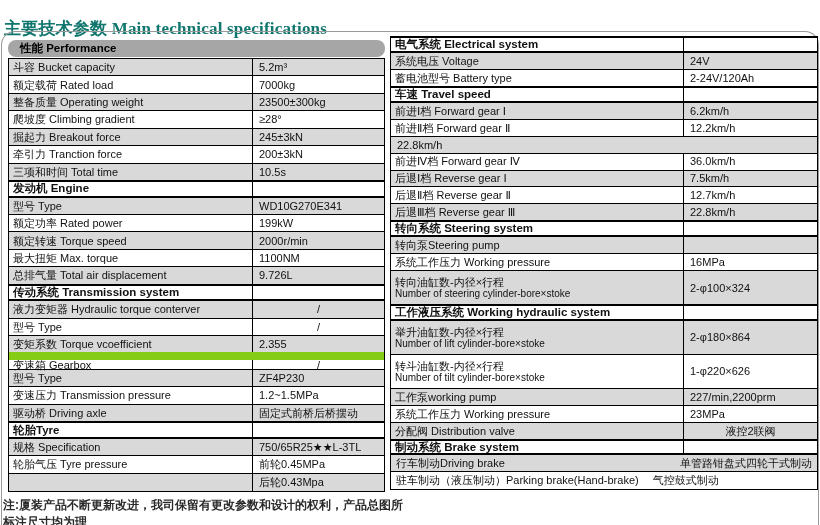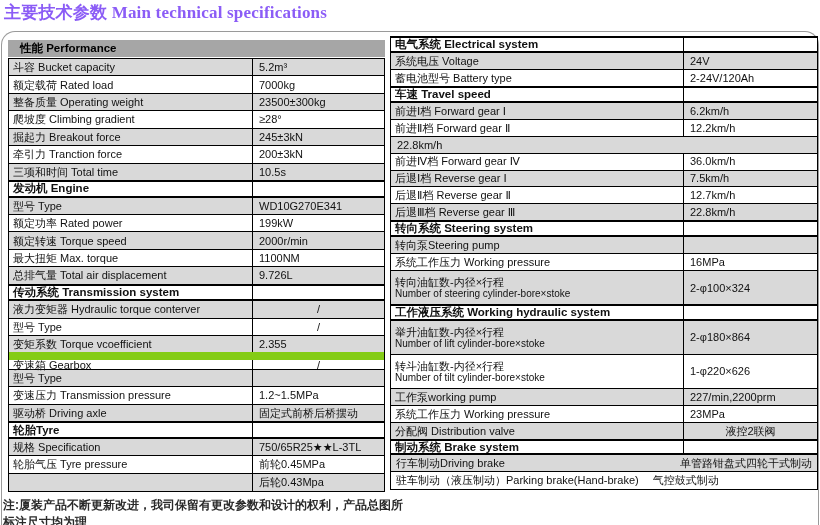--- a/index.html
+++ b/index.html
@@ -1,25 +1,25 @@
 <!DOCTYPE html>
 <html><head>
 <meta charset="utf-8">
 <style>
   html,body{margin:0;padding:0;background:#fff;}
   .page{position:relative;width:820px;height:525px;background:#fff;overflow:hidden;
         font-family:"Liberation Sans","DejaVu Sans",sans-serif;color:#111;}
-  .title{position:absolute;top:1px;left:4px;margin:0;font-size:17px;font-weight:bold;
-         font-family:"Liberation Serif","DejaVu Serif",serif;color:#8b5cf6;letter-spacing:.2px;}
+  .title{position:absolute;top:17px;left:4px;margin:0;font-size:17px;font-weight:bold;
+         font-family:"Liberation Serif","DejaVu Serif",serif;color:#0f766e;letter-spacing:.2px;}
   .outer{position:absolute;top:31px;left:1px;width:816px;height:493px;
          border:1px solid #9a9a9a;border-bottom:none;border-radius:14px 14px 0 0;}
   .col{position:absolute;}
   .col.leftcol{top:40px;left:8px;width:377px;}
   .col.rightcol{top:36px;left:390px;width:428px;border-radius:26px;}
-  .pill{height:17px;background:#a6a6a6;border-radius:0;display:flex;align-items:center;
+  .pill{height:17px;background:#a6a6a6;border-radius:8px;display:flex;align-items:center;
         padding-left:12px;box-sizing:border-box;font-weight:bold;font-size:11.5px;color:#000;margin-bottom:1px;}
   .table{border:1.5px solid #000;}
   .row{display:flex;align-items:stretch;border-bottom:1px solid #000;box-sizing:border-box;background:#fff;}
   .row:last-child{border-bottom:none;}
   .leftcol .row{height:17.45px;}
   .rightcol .row{height:16.95px;}
   .rightcol .row.tall{height:33.9px;}
   .row.g{background:#d9d9d9;}
   .row.w{background:#fff;}
   .row.section{border-top:2px solid #000;border-bottom:2px solid #000;margin-top:-1px;}
@@ -116,20 +116,21 @@
         <div class="row g">
           <div class="cell lab">变矩系数 Torque vcoefficient</div>
           <div class="cell val">2.355</div>
         </div>
         <div class="row w tt">
           <div class="cell lab">变速箱 Gearbox</div>
           <div class="cell val center">/</div>
         </div>
         <div class="row g">
           <div class="cell lab">型号 Type</div>
+          <div class="cell val">ZF4P230</div>
         </div>
         <div class="row w">
           <div class="cell lab">变速压力 Transmission pressure</div>
           <div class="cell val">1.2~1.5MPa</div>
         </div>
         <div class="row g">
           <div class="cell lab">驱动桥 Driving axle</div>
           <div class="cell val">固定式前桥后桥摆动</div>
         </div>
         <div class="row section">

